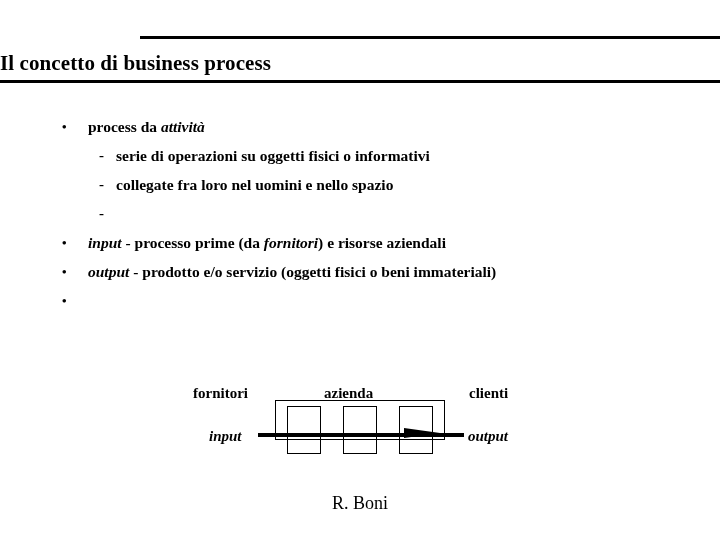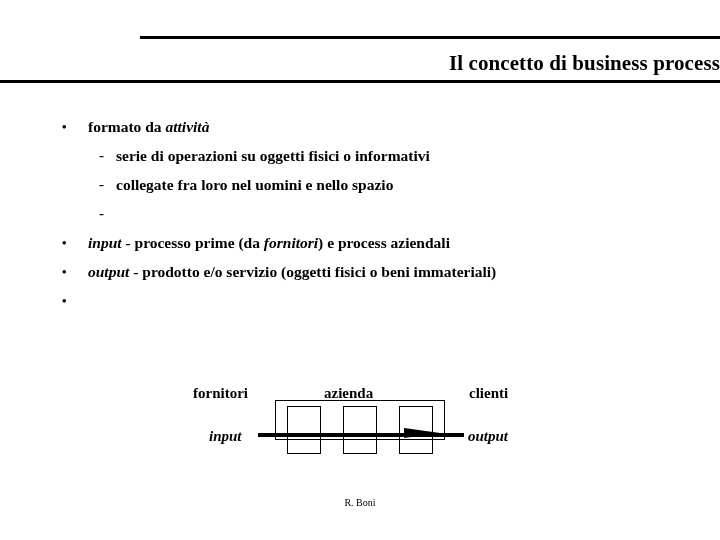--- a/index.html
+++ b/index.html
@@ -31,21 +31,21 @@
     top: 36px;
     width: 580px;
     height: 3px;
     background: #000000;
   }
   #page-title {
     position: absolute;
     left: 0;
     top: 50px;
     width: 720px;
-    text-align: right;
+    text-align: left;
     font-size: 21px;
     font-weight: bold;
     letter-spacing: 0.1px;
     line-height: 26px;
     white-space: nowrap;
   }
   #title-rule-bottom {
     position: absolute;
     left: 0;
     top: 80px;
@@ -166,53 +166,53 @@
     border-left: 36px solid #000000;
   }
 
   
   #footer-author {
     position: absolute;
     left: 0;
     top: 495px;
     width: 720px;
     text-align: center;
-    font-size: 10px;
+    font-size: 18px;
     line-height: 16px;
     white-space: nowrap;
   }
 </style>
 </head>
 <body>
 
 <div id="slide-header">
   <div id="title-rule-top"></div>
   <div id="page-title">Il concetto di business process</div>
   <div id="title-rule-bottom"></div>
 </div>
 
 <div id="body-list">
     <div class="bullet-row level-1">
       <span class="marker">•</span>
-      <span class="bullet-text"><span>formato da </span><span class="it">attività</span></span>
+      <span class="bullet-text"><span>process da </span><span class="it">attività</span></span>
     </div>
     <div class="bullet-row level-2">
       <span class="marker">-</span>
       <span class="bullet-text"><span>serie di operazioni su oggetti fisici o informativi</span></span>
     </div>
     <div class="bullet-row level-2">
       <span class="marker">-</span>
       <span class="bullet-text"><span>collegate fra loro nel uomini e nello spazio</span></span>
     </div>
     <div class="bullet-row level-2">
       <span class="marker">-</span>
     </div>
     <div class="bullet-row level-1">
       <span class="marker">•</span>
-      <span class="bullet-text"><span class="it">input</span><span> - processo prime (da </span><span class="it">fornitori</span><span>) e process aziendali</span></span>
+      <span class="bullet-text"><span class="it">input</span><span> - processo prime (da </span><span class="it">fornitori</span><span>) e risorse aziendali</span></span>
     </div>
     <div class="bullet-row level-1">
       <span class="marker">•</span>
       <span class="bullet-text"><span class="it">output</span><span> - prodotto e/o servizio (oggetti fisici o beni immateriali)</span></span>
     </div>
     <div class="bullet-row level-1">
       <span class="marker">•</span>
     </div>
   </div>
 

